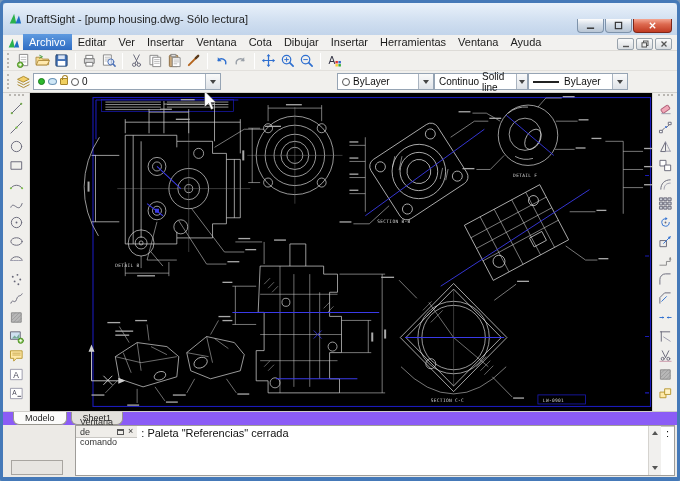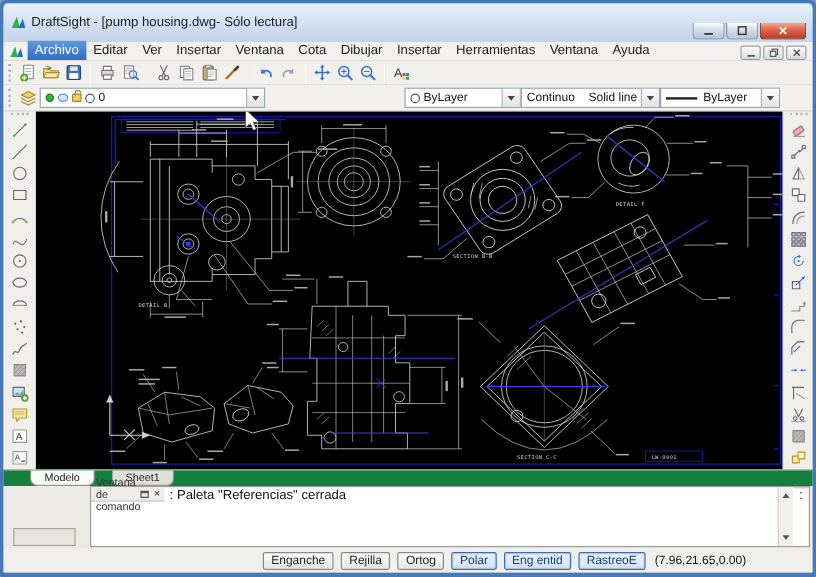--- a/index.html
+++ b/index.html
@@ -47,21 +47,21 @@
   .main{flex:1;display:flex;min-height:0}
   .sidebar{background:#f0efec;display:flex;flex-direction:column;align-items:center;padding-top:1px}
   .leftbar{width:27px;flex:0 0 27px;border-right:1px solid #dad8d4}
   .rightbar{width:25px;flex:0 0 25px;border-left:1px solid #dad8d4}
   .hgrip{width:15px;height:3px;border-top:2px dotted #b9b6b1;margin-bottom:2px}
   .sbtn{width:22px;height:19px;display:flex;align-items:center;justify-content:center}
   .sbtn svg{width:15px;height:15px;fill:none;stroke:#667;stroke-width:1;stroke-linecap:round;stroke-linejoin:round}
   .canvas{flex:1;background:#000;position:relative;overflow:hidden}
   .canvas svg.cad{position:absolute;inset:0;width:100%;height:100%}
   
-  .tabsrow{height:14px;flex:0 0 14px;background:#15803d;border-top:1px solid #cfcdc9;display:flex;align-items:stretch;padding-left:22px;font-size:9px;gap:14px}
+  .tabsrow{height:14px;flex:0 0 14px;background:#8b5cf6;border-top:1px solid #cfcdc9;display:flex;align-items:stretch;padding-left:10px;font-size:9px;gap:4px}
   .tab{padding:0 11px;line-height:13px;color:#222;background:#e2e0dc;border:1px solid #98968f;border-top:none;border-radius:0 0 6px 6px}
   .tab.active{background:#fbfbfa}
   
   .cmdrow{height:52px;flex:0 0 52px;background:#eceae6;display:flex}
   .cmdstub{width:72px;flex:0 0 72px;position:relative}
   .stubbox{position:absolute;left:8px;bottom:2px;width:52px;height:15px;border:1px solid #a8a5a0;background:#e7e5e1}
   .cmdwin{flex:1;margin:0 2px 1px 0;border:1px solid #9f9d99;background:#fff;display:flex;flex-direction:row}
   .cmdtitle{height:12px;flex:0 0 12px;background:#efede9;border-bottom:1px solid #c9c7c3;display:flex;align-items:center;font-size:9px;color:#333;padding:0 4px}
   .cmdtitle .cicons{margin-left:auto;display:flex;gap:4px;align-items:center}
   .cfloat{width:7px;height:6px;border:1px solid #555;border-top-width:2px}
@@ -283,21 +283,21 @@
           <i></i>
         </span>
     </div>
     <div class="combo" style="width:97px;margin-left:116px">
       <span class="ccircle"></span>
       <span>ByLayer</span>
       <span class="arrowbtn">
           <i></i>
         </span>
     </div>
-    <div class="combo" style="width:116px">
+    <div class="combo" style="width:94px">
       <span>Continuo</span>
       <span style="margin-left:auto">Solid line</span>
       <span class="arrowbtn" style="margin-left:0">
           <i></i>
         </span>
     </div>
     <div class="combo" style="width:100px">
       <span class="lwline"></span>
       <span>ByLayer</span>
       <span class="arrowbtn">
@@ -745,23 +745,14 @@
         <div>: Paleta "Referencias" cerrada</div>
         <div class="vscroll">
           <span class="sarrow up"></span>
           <span class="sarrow down"></span>
         </div>
       </div>
       <div class="cmdinput">:</div>
     </div>
   </div>
 
-  <div class="statusbar">
-    <div class="stbtn">Enganche</div>
-      <div class="stbtn">Rejilla</div>
-      <div class="stbtn">Ortog</div>
-      <div class="stbtn active">Polar</div>
-      <div class="stbtn active">Eng entid</div>
-      <div class="stbtn active">RastreoE</div>
-      <span class="coords" style="order:99">(7.96,21.65,0.00)</span>
-  </div>
 
 </div>
 
 </body></html>

